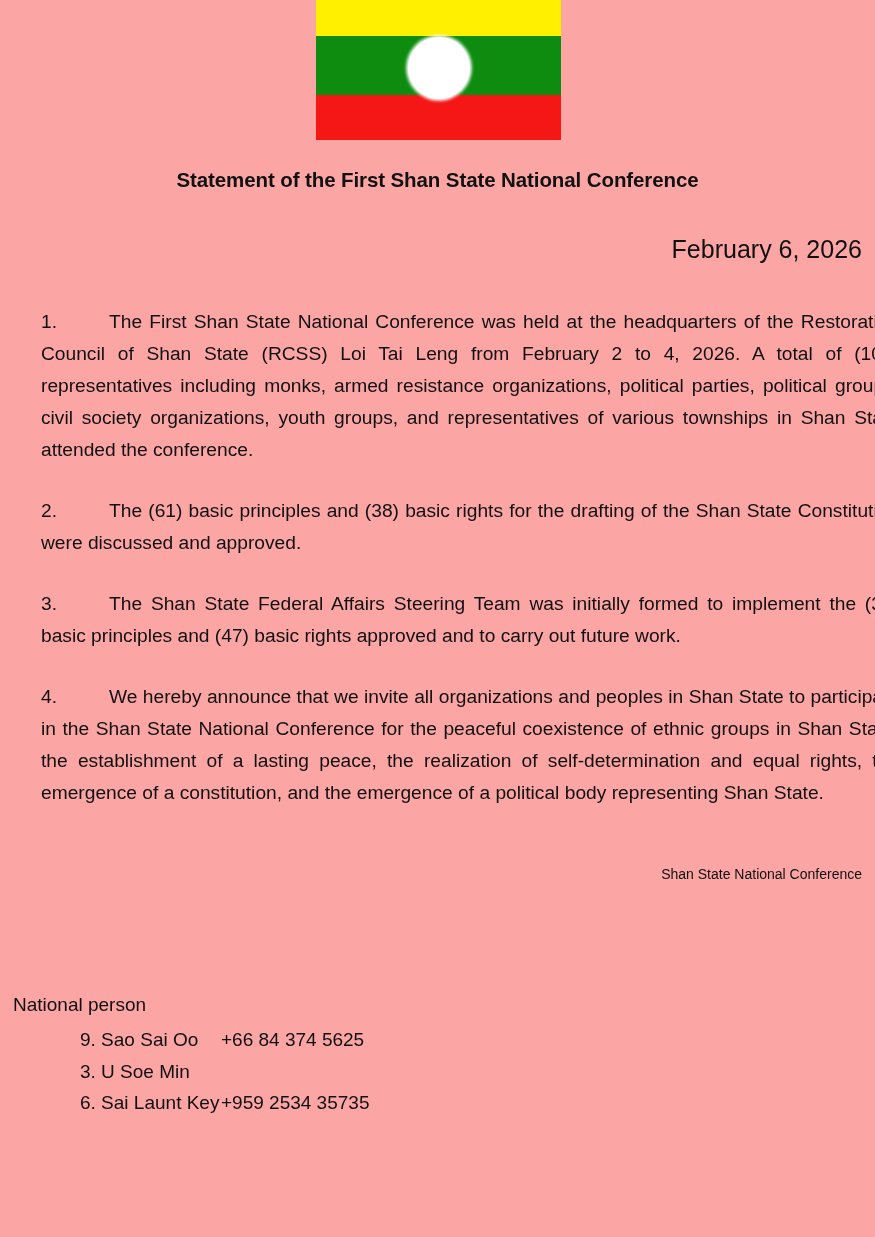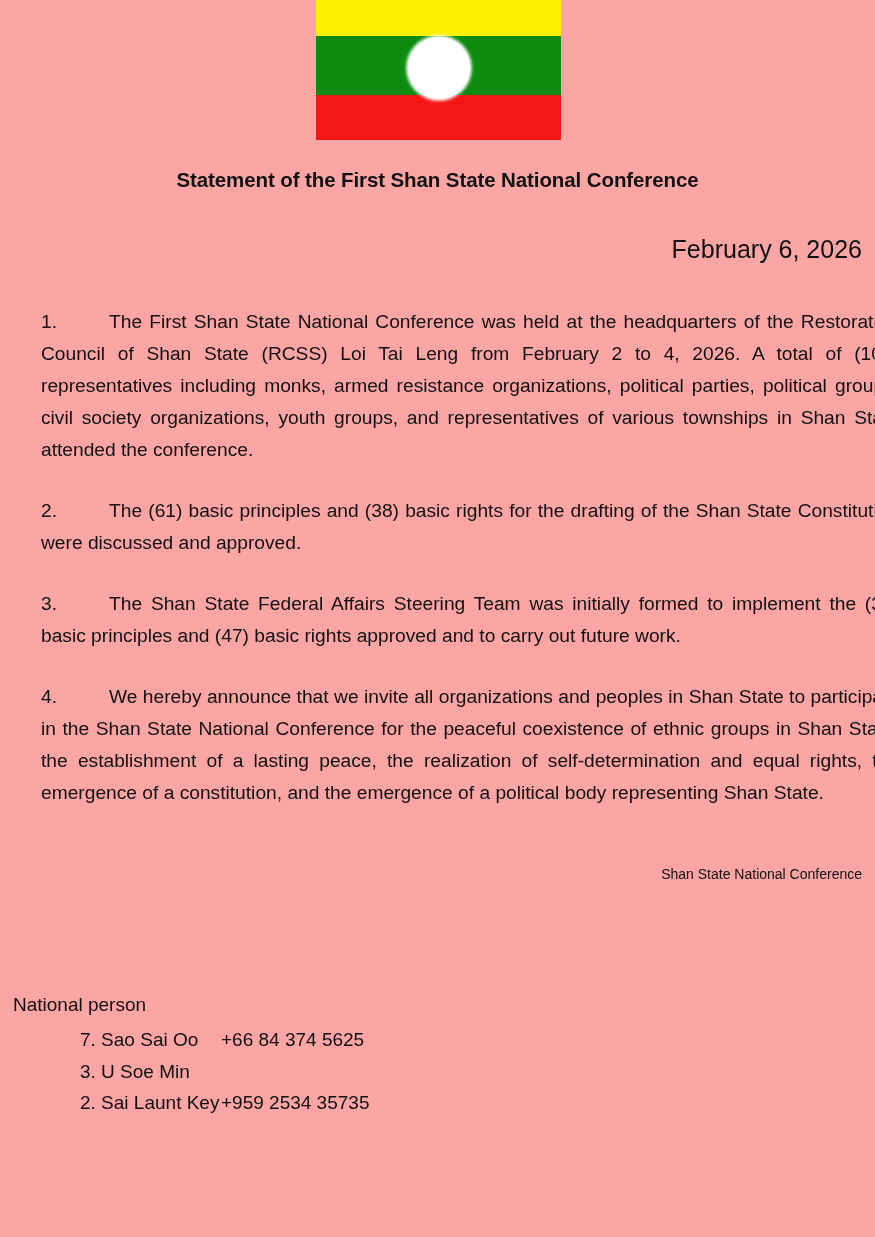--- a/index.html
+++ b/index.html
@@ -173,26 +173,26 @@
     </p>
 
   </div>
 
   <div class="signature">Shan State National Conference</div>
 
   <div class="contact-block">
     <p class="contact-heading">National person</p>
     <ul class="contact-list">
       <li class="contact-row">
-        <span class="contact-name">7. Sao Sai Oo</span>
+        <span class="contact-name">9. Sao Sai Oo</span>
         <span class="contact-phone">+66 84 374 5625</span>
       </li>
       <li class="contact-row">
         <span class="contact-name">3. U Soe Min</span>
       </li>
       <li class="contact-row">
-        <span class="contact-name">2. Sai Launt Key</span>
+        <span class="contact-name">6. Sai Launt Key</span>
         <span class="contact-phone">+959 2534 35735</span>
       </li>
     </ul>
   </div>
 
 </div>
 
 </body></html>

